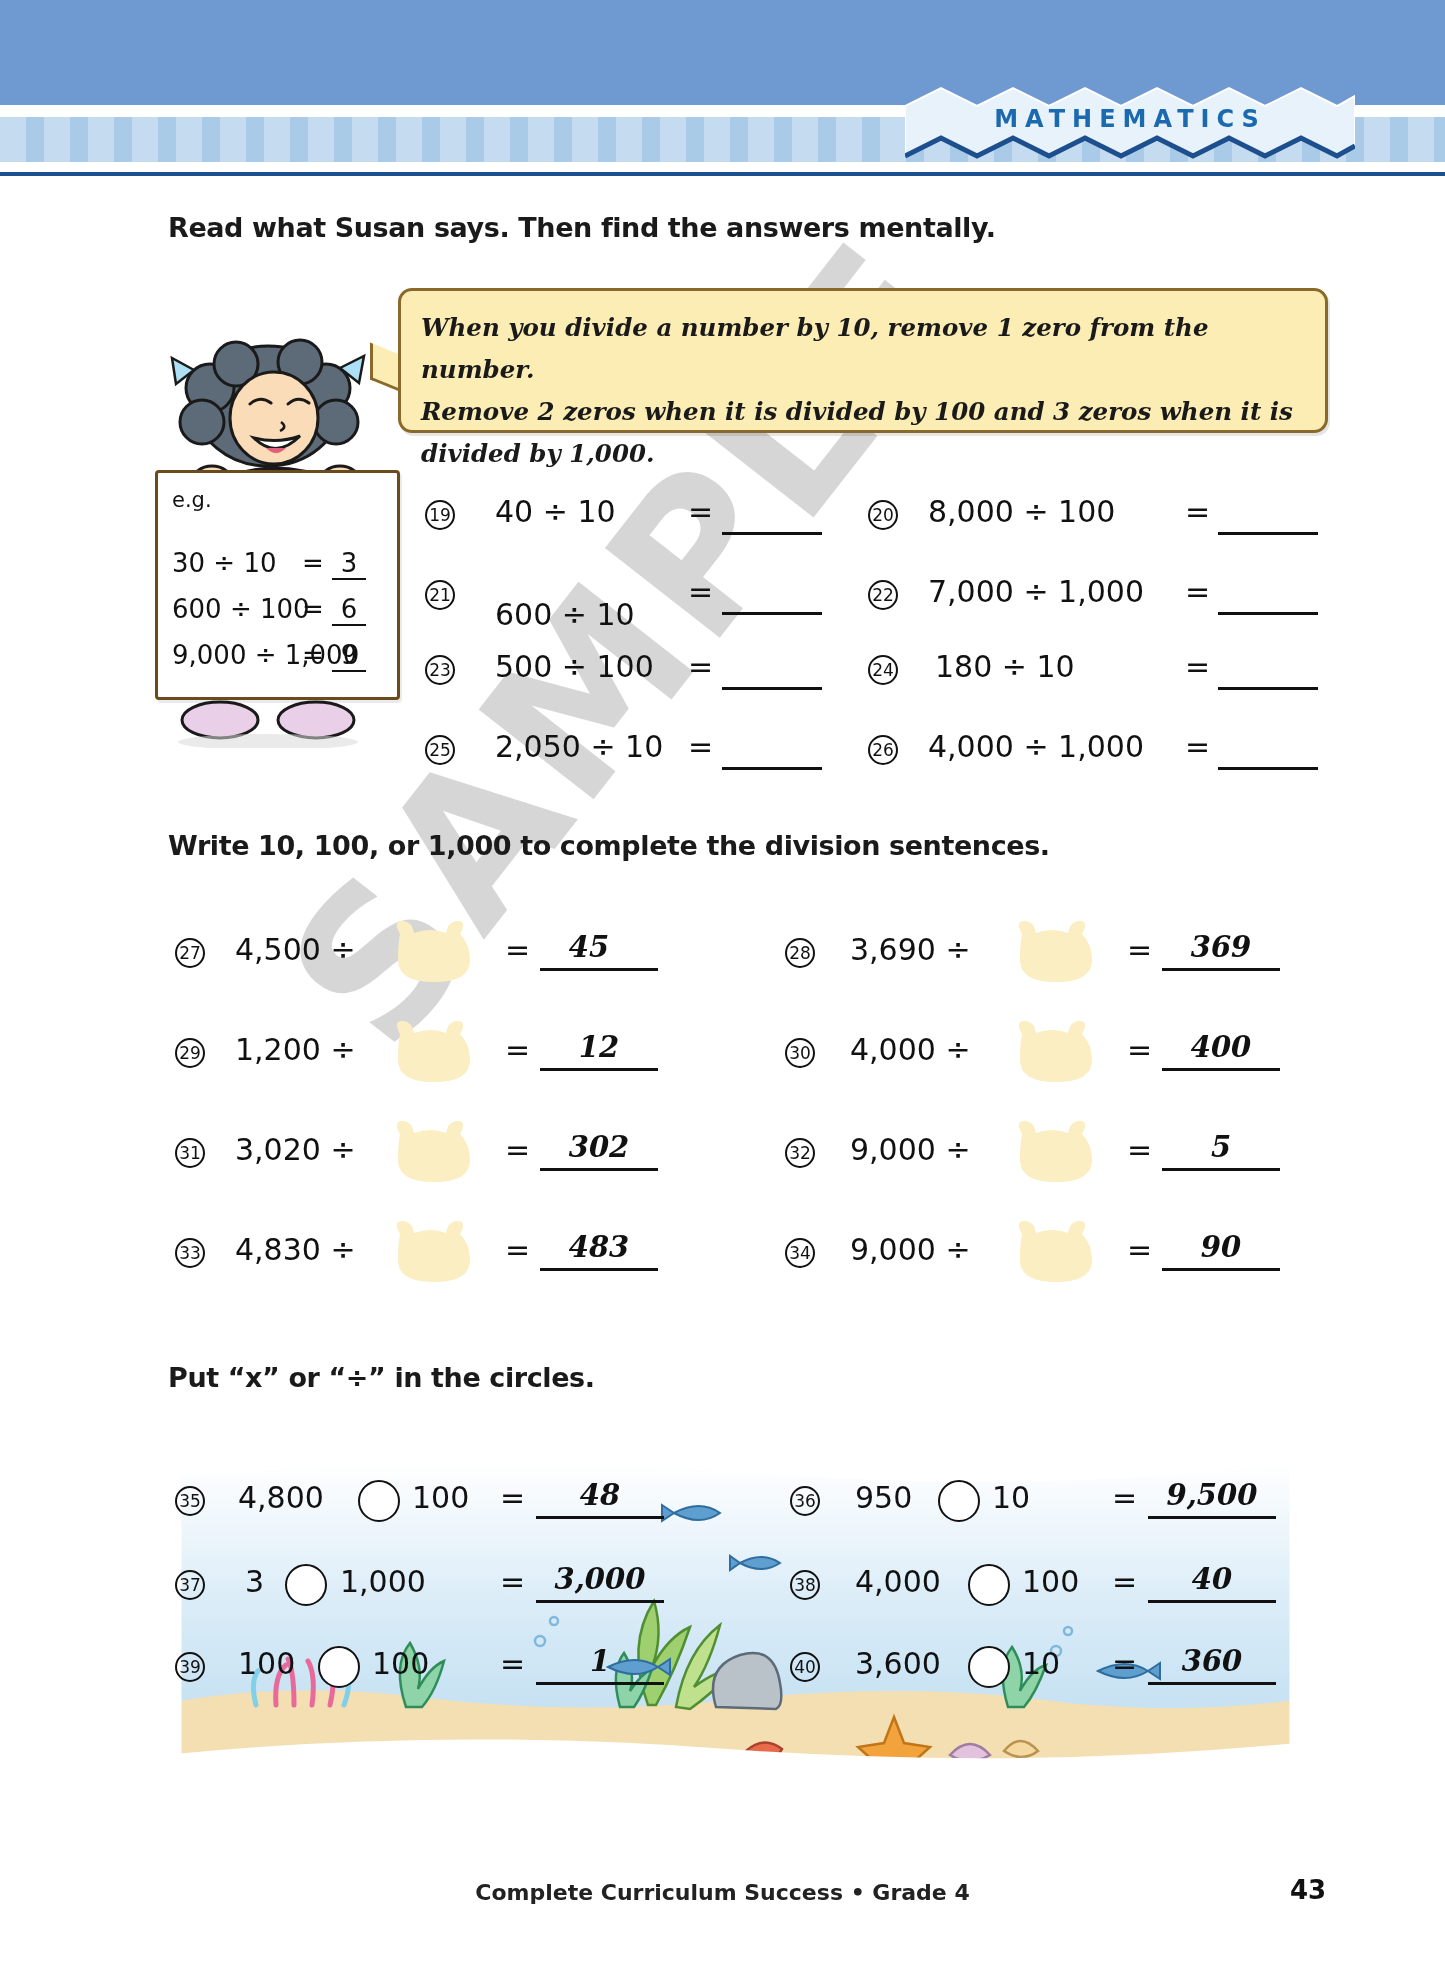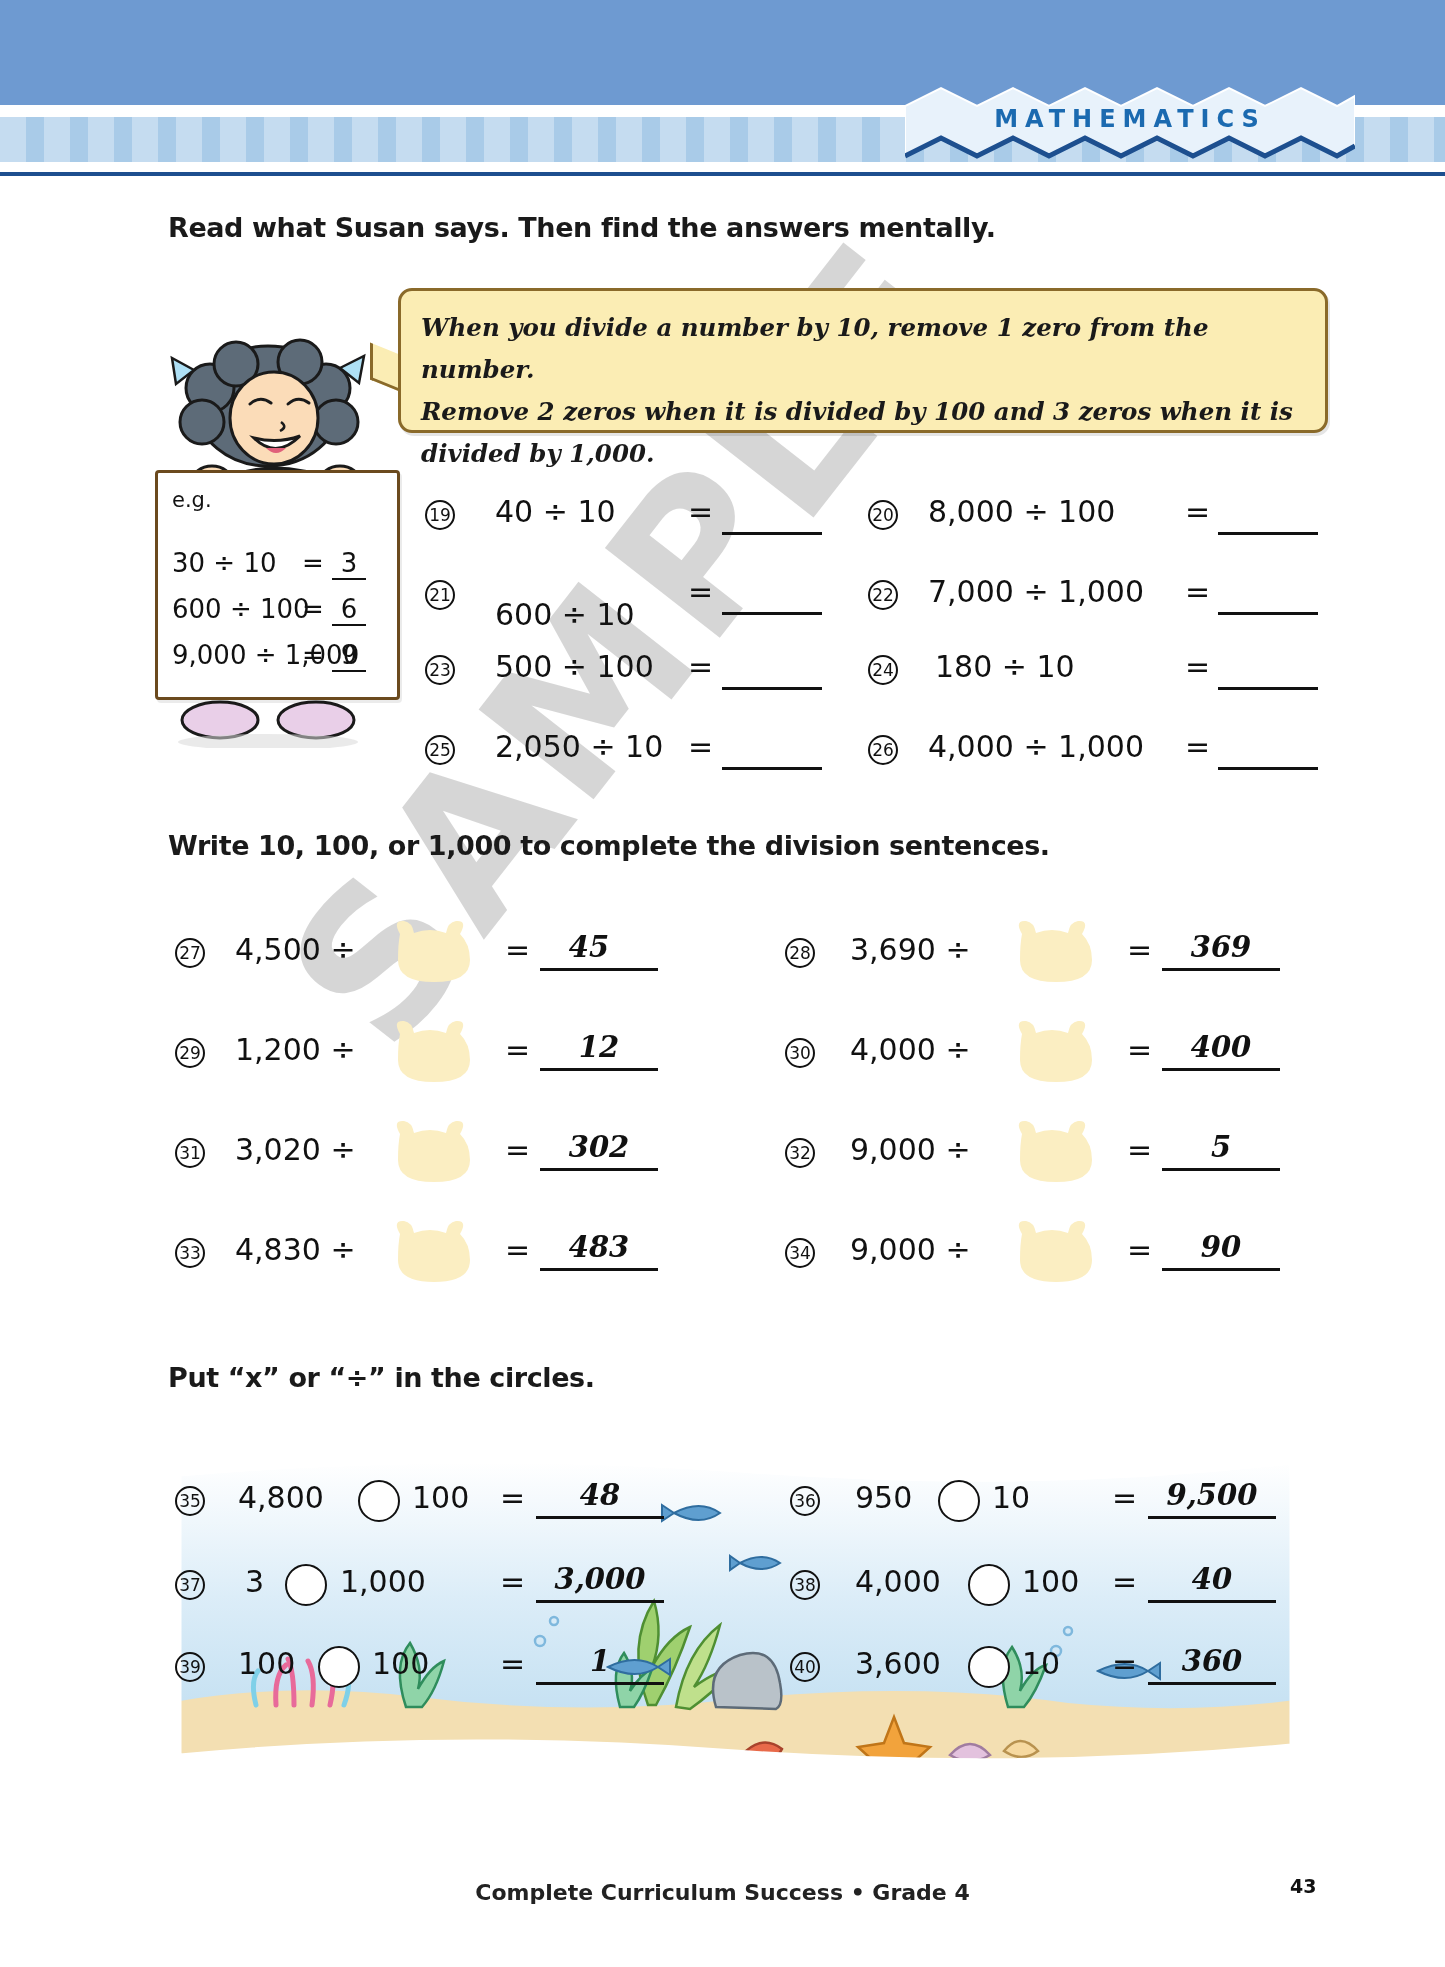--- a/index.html
+++ b/index.html
@@ -66,21 +66,21 @@
   .sea{position:absolute;left:168px;top:1455px;width:1135px;height:345px;}
 
   
   .watermark{position:absolute;left:330px;top:600px;width:620px;height:520px;
      font-family:"DejaVu Sans",sans-serif;font-weight:bold;font-size:200px;color:rgba(120,120,120,.30);
      transform:rotate(-52deg);letter-spacing:6px;pointer-events:none;user-select:none;}
 
   
   .footer{position:absolute;left:0;top:1880px;width:1445px;text-align:center;}
   .footer-txt{font-family:"DejaVu Sans",sans-serif;font-weight:bold;font-size:22px;color:#222;}
-  .footer-pg{position:absolute;left:1290px;top:1875px;font-family:"DejaVu Sans",sans-serif;font-weight:bold;font-size:19px;color:#111;}
+  .footer-pg{position:absolute;left:1290px;top:1875px;font-family:"DejaVu Sans",sans-serif;font-weight:bold;font-size:26px;color:#111;}
 </style>
 </head>
 <body>
 
 <div class="hdr-blue"></div>
 <div class="hdr-white-gap"></div>
 <div class="hdr-stripes"></div>
 <div class="hdr-white-gap2"></div>
 <div class="hdr-rule"></div>
 

